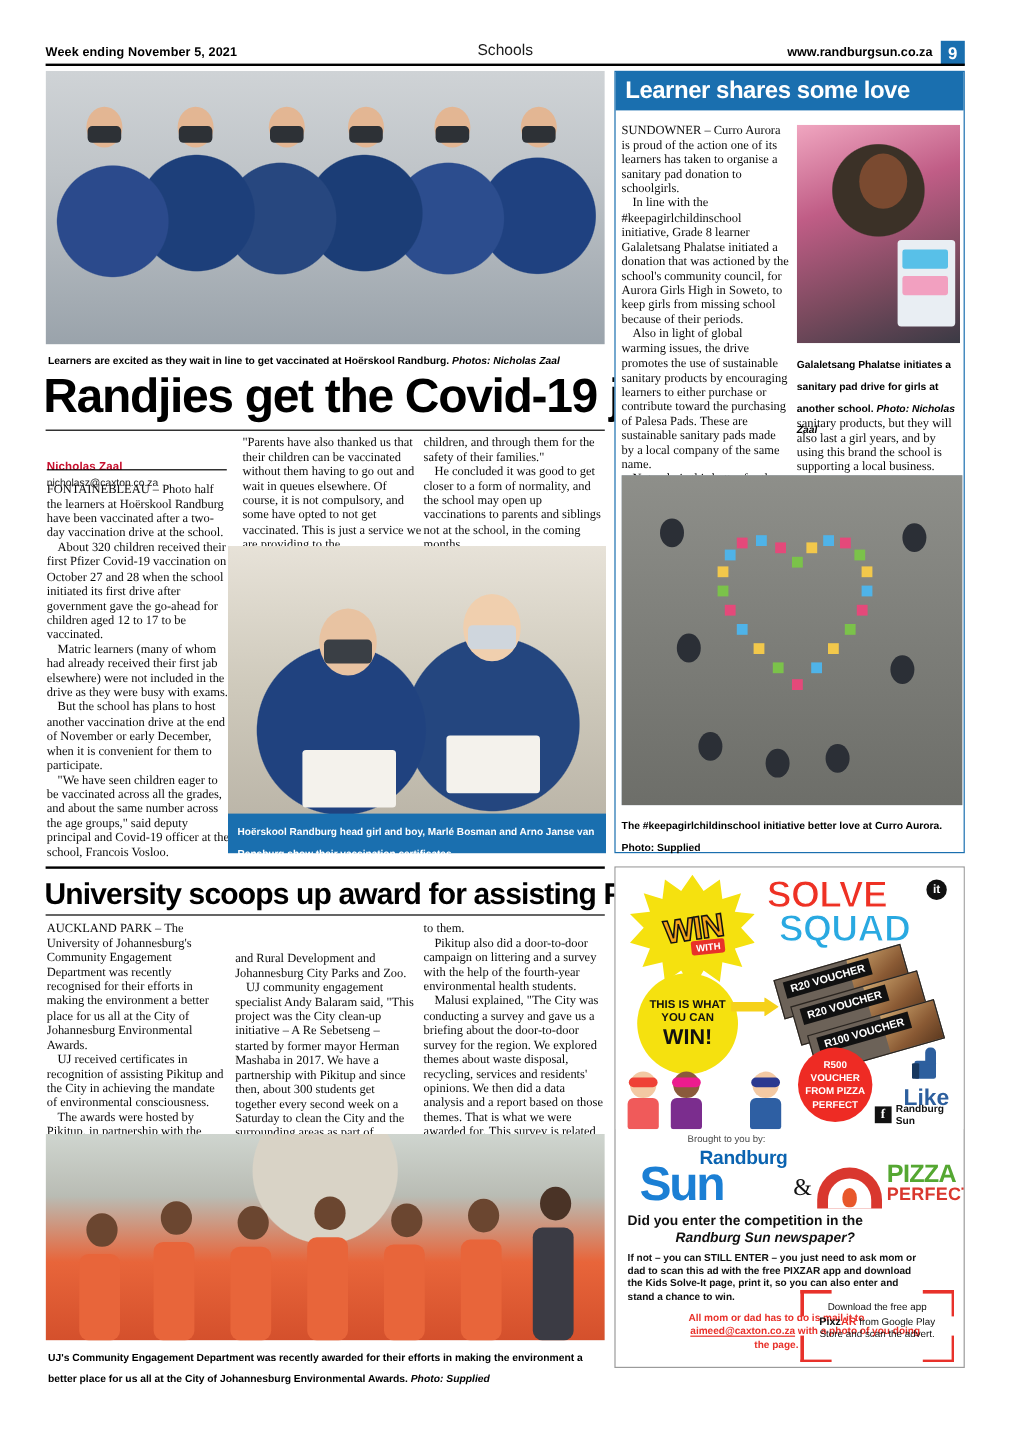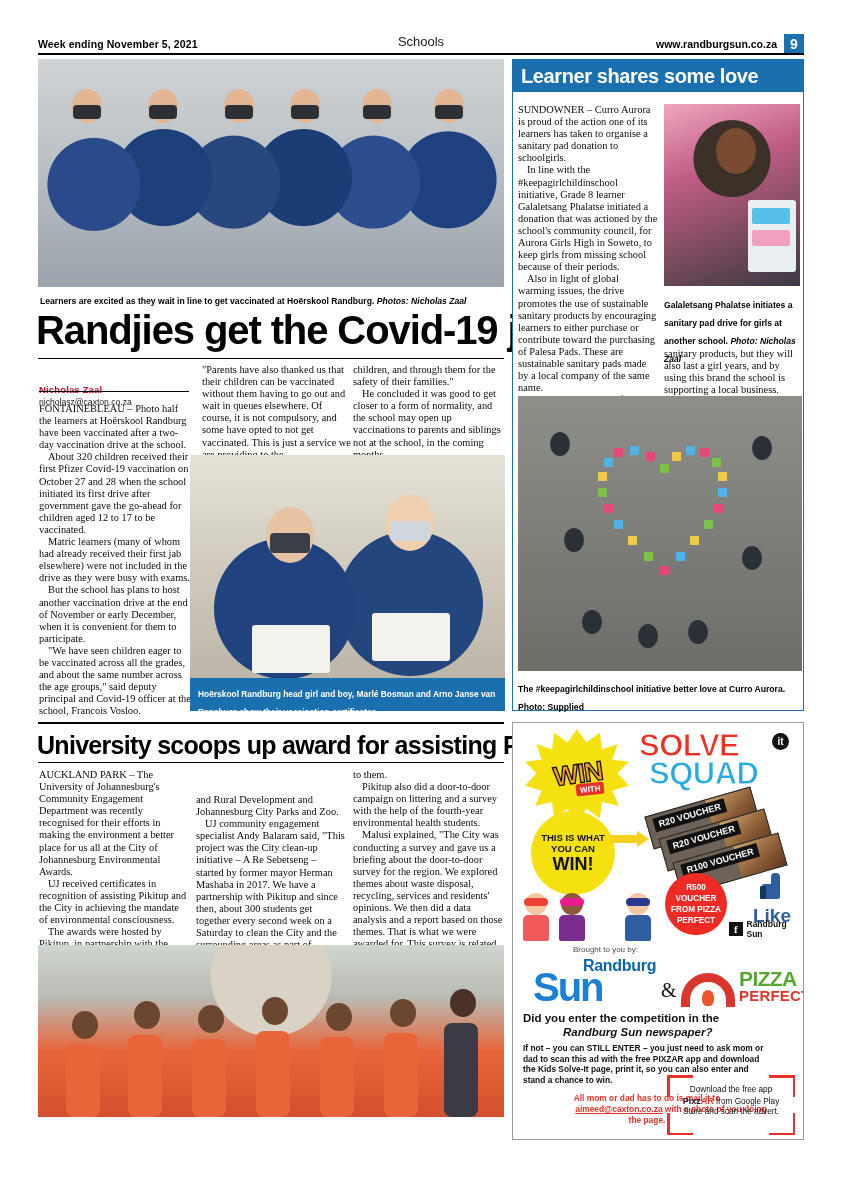--- a/index.html
+++ b/index.html
@@ -471,20 +471,23 @@
       <div class="h" style="left:224px; top:52px;"></div>
         <div class="p" style="left:218px; height:86px;"></div>
       <div class="h" style="left:288px; top:58px;"></div>
         <div class="p" style="left:282px; height:80px;"></div>
       <div class="h" style="left:352px; top:54px;"></div>
         <div class="p" style="left:346px; height:84px;"></div>
       <div class="h" style="left:412px; top:44px; background:#4a3326;"></div>
       <div class="p" style="left:406px; height:94px; background:#3b3b44;"></div>
     </div>
   </div>
+  <div id="a2-caption">
+    <span class="caption-bold">UJ's Community Engagement Department was recently awarded for their efforts in making the environment a better place for us all at the City of Johannesburg Environmental Awards. </span><span class="caption-bold" style="font-style:italic">Photo: Supplied</span>
+  </div>
 
   <div class="ad-box">
     <div class="ad-top">
       <div class="burst"></div>
       <div class="win-word">WIN</div>
       <div class="win-with">WITH</div>
       <div class="solve-it">SOLVE</div>
       <div class="it-badge">it</div>
       <div class="squad">SQUAD</div>
 

